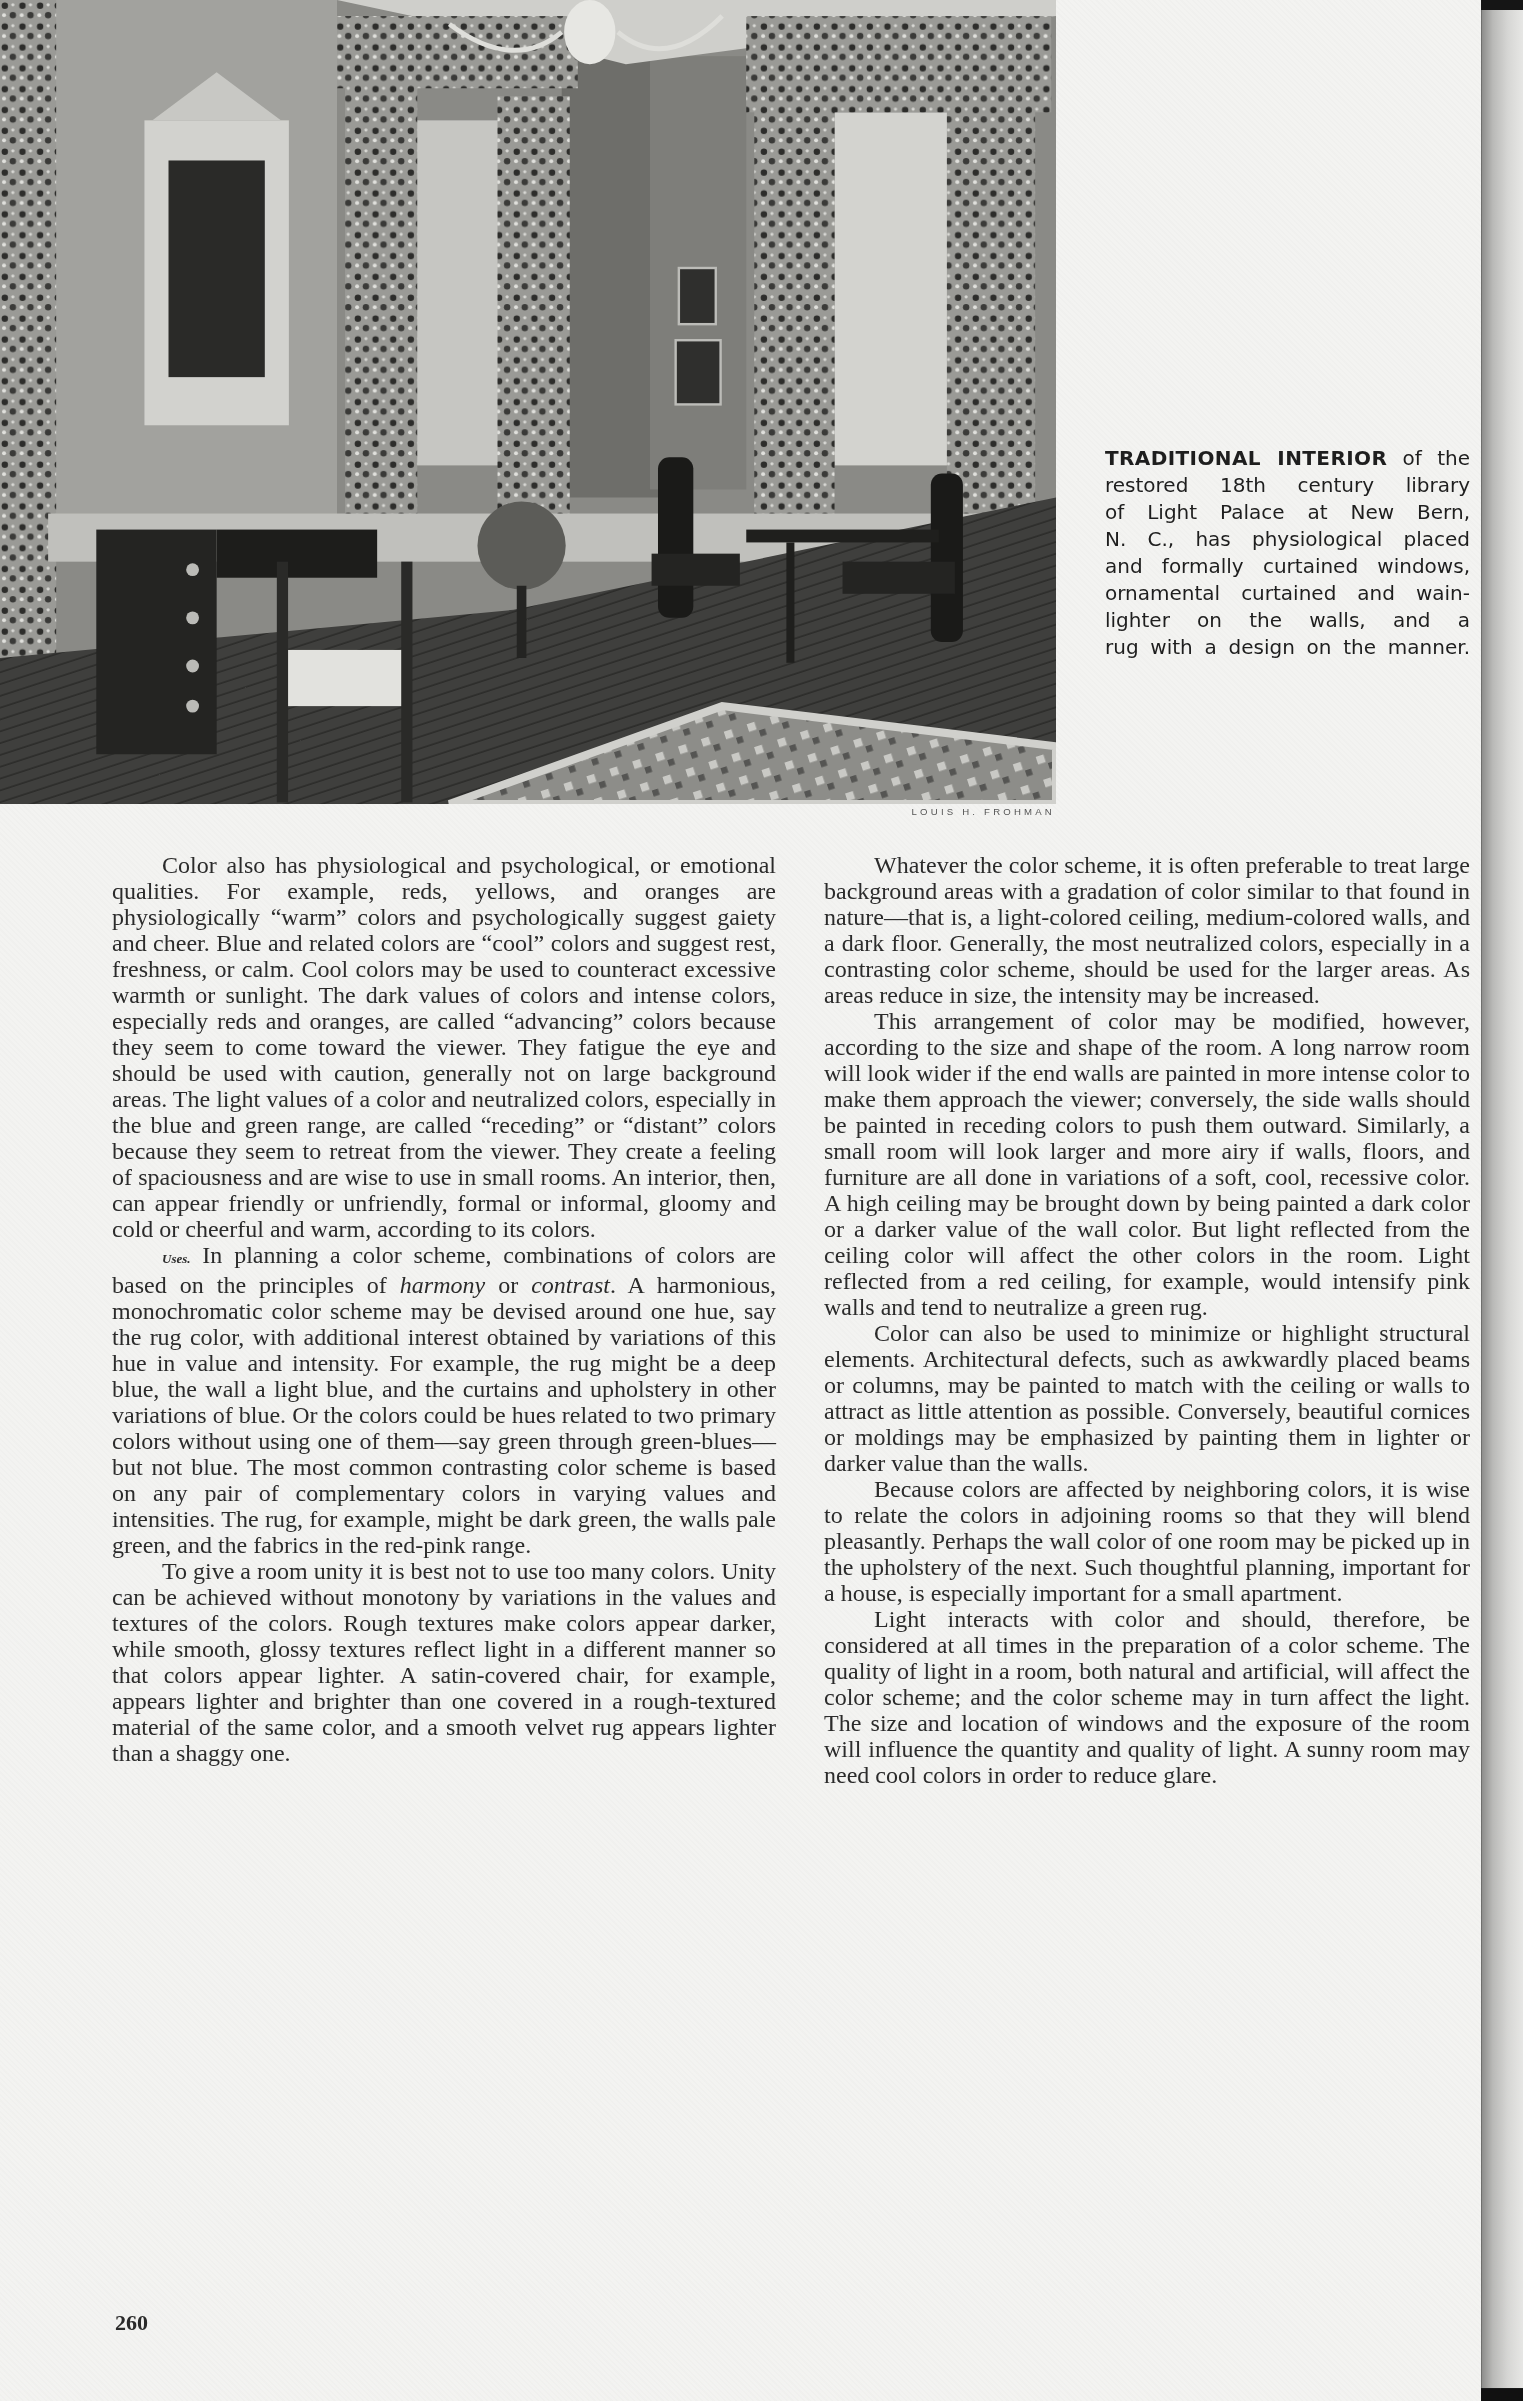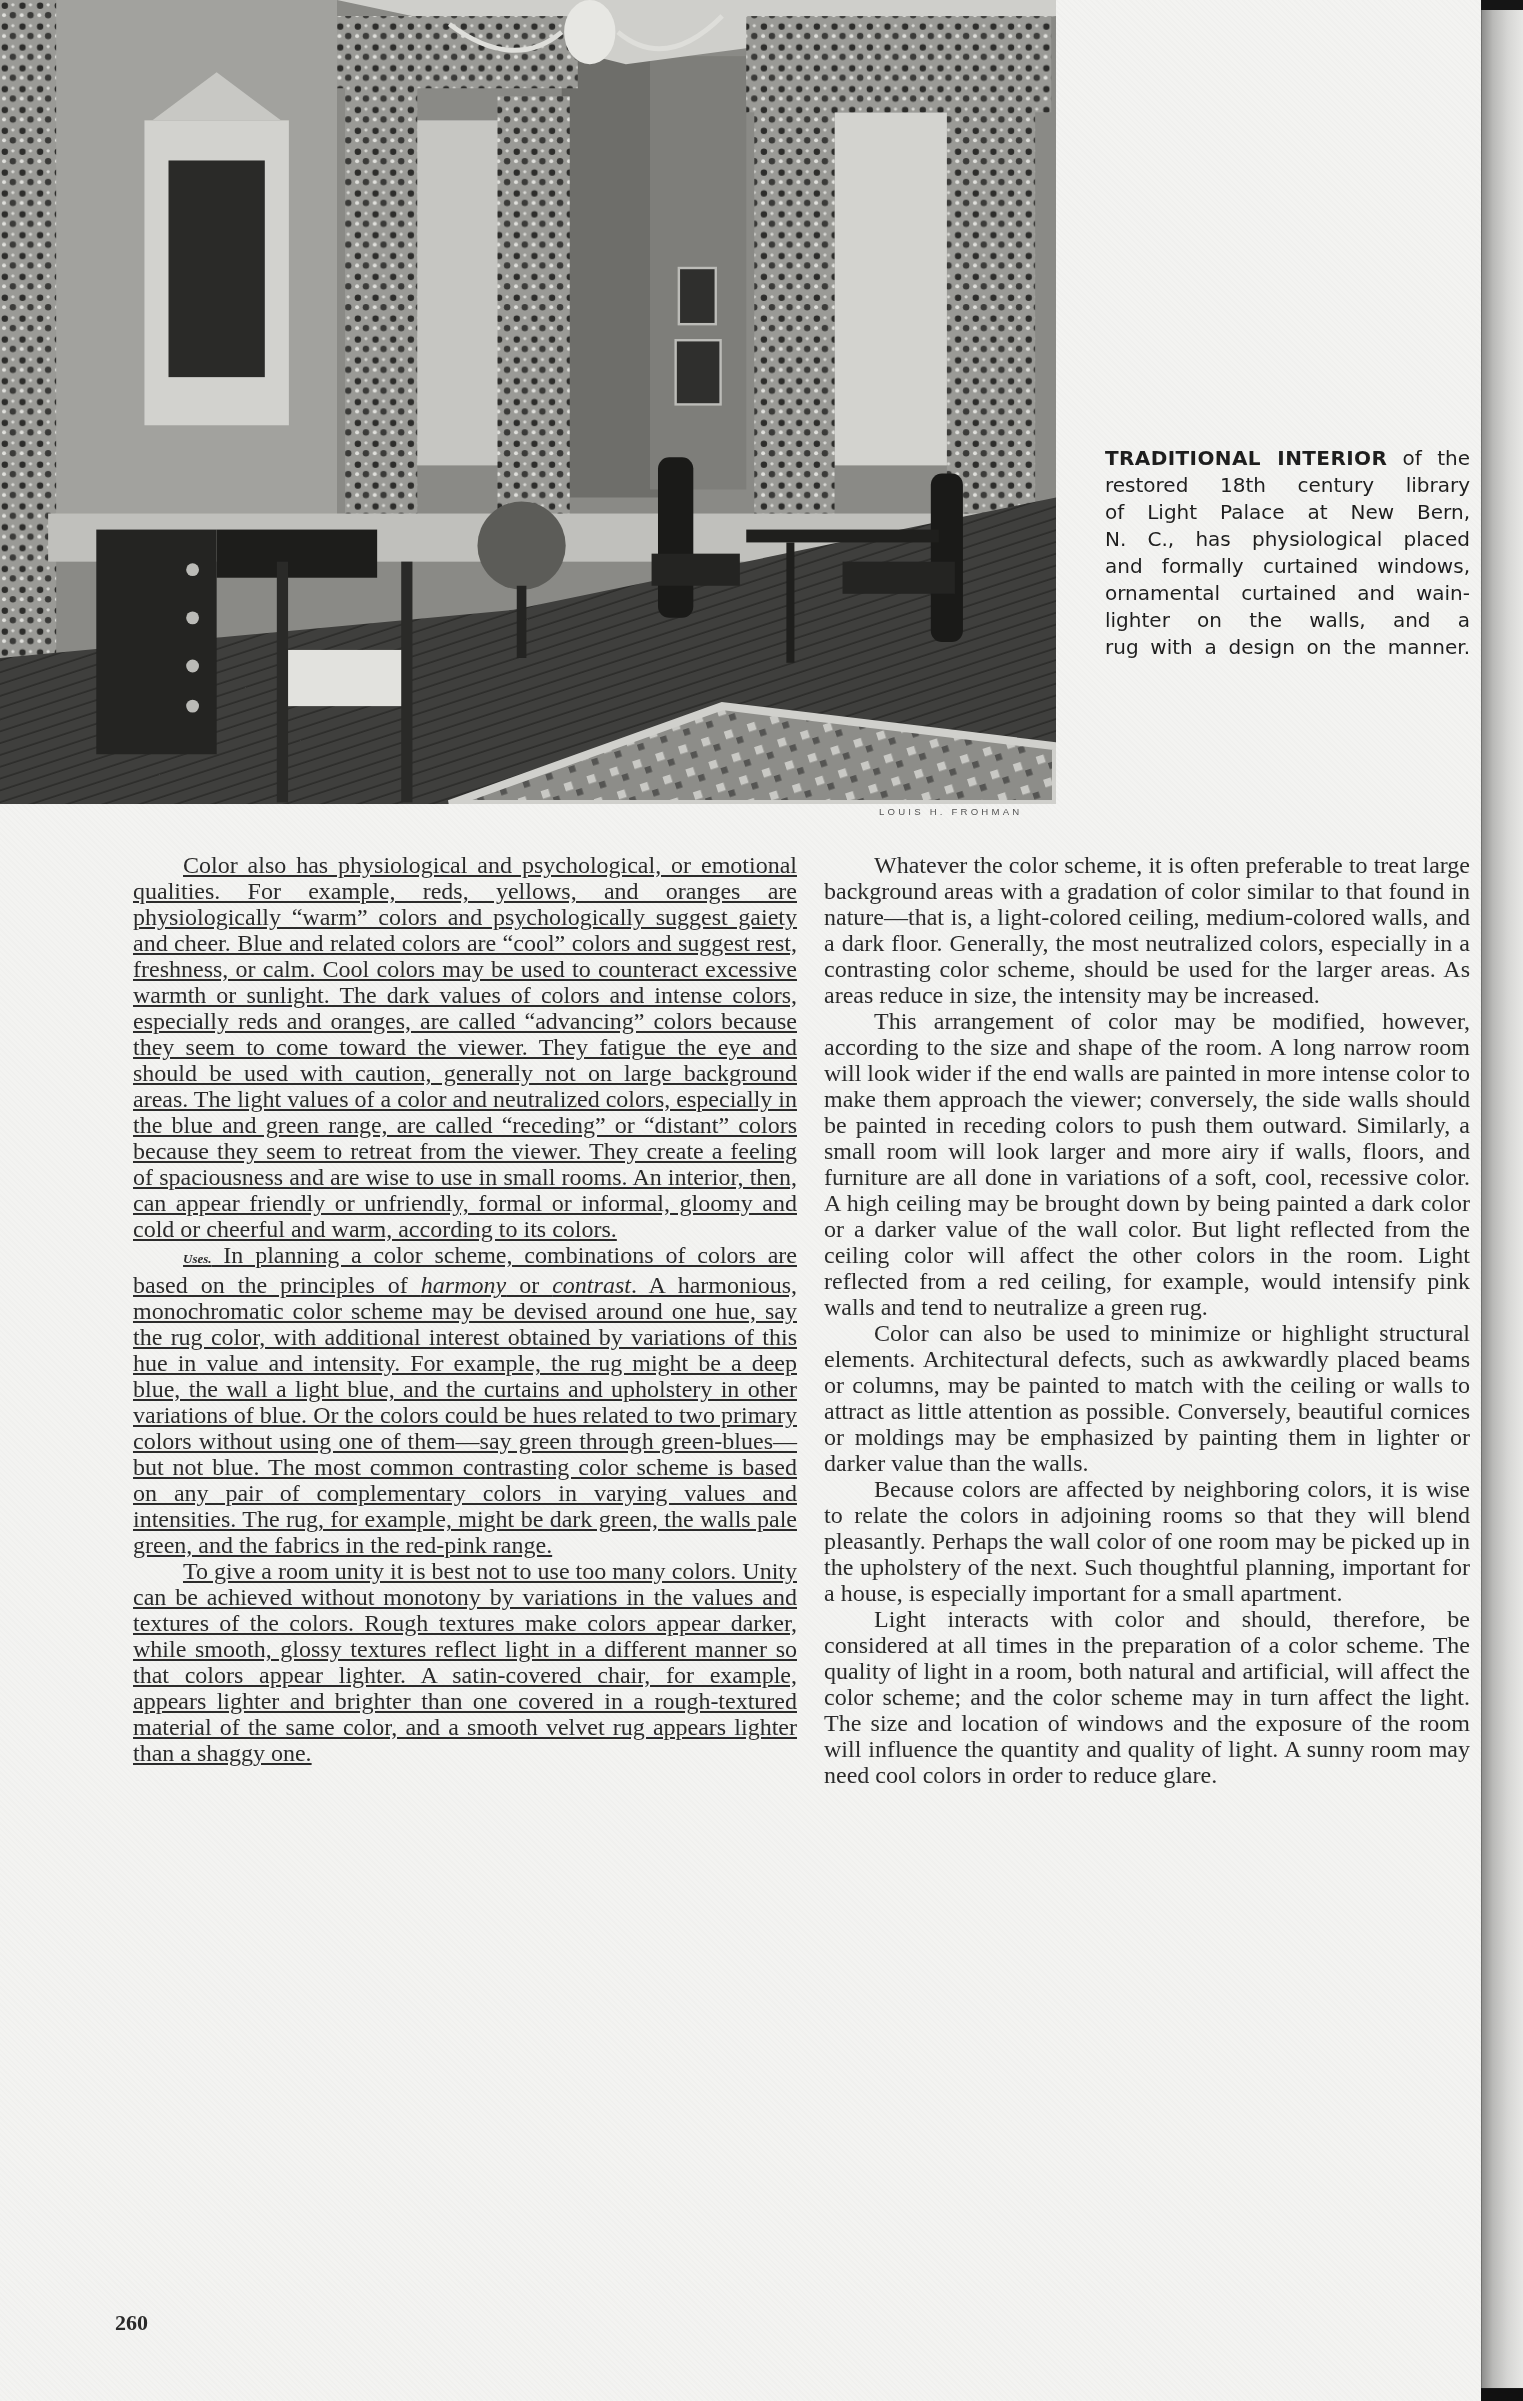--- a/index.html
+++ b/index.html
@@ -8,33 +8,33 @@
         background-image:repeating-linear-gradient(45deg,rgba(0,0,0,0.012) 0 1.6px,transparent 1.6px 4px);}
   .spine{position:absolute;left:1481px;top:9.6px;width:43px;height:2378px;
          background:linear-gradient(to right,#8e8e8c 0,#b9b9b7 25%,#d6d6d4 60%,#e9e9e7 100%);
          border-left:0.8px solid #6f6f6d;}
   .spine-top{position:absolute;left:1481px;top:0;width:43px;height:11.2px;background:#151515;}
   .spine-bot{position:absolute;left:1481px;top:2389px;width:43px;height:13px;background:#111;}
 
   
   .photo{position:absolute;left:0;top:0;width:1056px;height:804px;overflow:hidden;background:#5a5a58;}
   .photo svg{display:block;width:100%;height:100%;}
-  .credit{position:absolute;left:879px;top:806px;width:176px;text-align:left;
+  .credit{position:absolute;left:879px;top:806px;width:176px;text-align:right;
           font-family:"Liberation Sans","DejaVu Sans",sans-serif;font-size:9.6px;letter-spacing:3.2px;color:#555;}
 
   
   .caption{position:absolute;left:1105px;top:445px;width:365px;
            font-family:"DejaVu Sans","Liberation Sans",sans-serif;font-size:20px;line-height:27px;
            color:#1e1e1e;text-align:justify;text-align-last:justify;}
   .caption .lead{font-weight:bold;letter-spacing:0.4px;}
   .caption .line{display:block;text-align:justify;text-align-last:justify;white-space:nowrap;}
 
   
   .col{position:absolute;top:852px;font-size:24px;line-height:26px;color:#2b2b2b;}
-  .col-left{left:133px;width:664px;text-decoration:underline;}
+  .col-left{left:112px;width:664px;}
   .col-right{left:824px;width:646px;}
   .col p{margin:0;text-align:justify;text-indent:50px;hyphens:manual;}
   .col .run-in{font-style:italic;font-weight:bold;font-size:13px;}
   .col em{font-style:italic;}
 
   .page-number{position:absolute;left:115px;top:2310px;font-size:22px;font-weight:bold;color:#2a2a2a;}
 </style>
 </head>
 <body>
 

